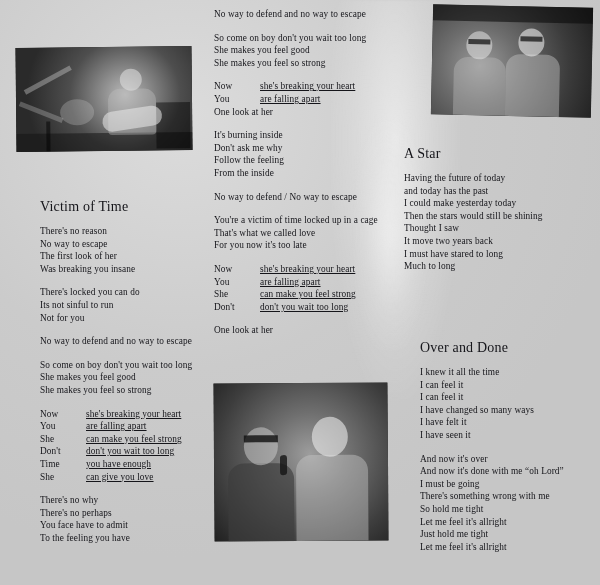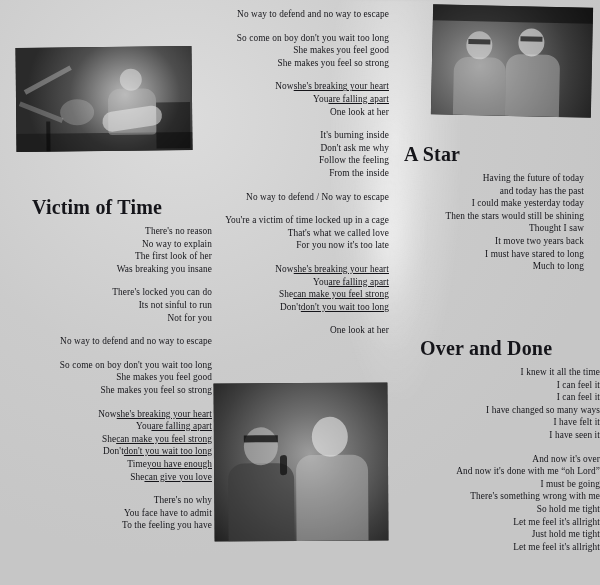--- a/index.html
+++ b/index.html
@@ -131,47 +131,46 @@
 
   
   .col {
     position: absolute;
     font-size: 9.3px;
     line-height: 12.6px;
     color: #15151a;
     letter-spacing: 0.1px;
   }
   .song-title {
-    font-weight: bold;
-    font-size: 20px;
+    font-weight: normal;
+    font-size: 14px;
     line-height: 16px;
     margin: 0 0 10px 0;
     letter-spacing: 0.2px;
   }
   .stanza {
     margin: 0 0 11px 0;
-    text-align: right;
   }
   .stanza .line {
     white-space: pre;
   }
   .stanza.last { margin-bottom: 0; }
 
   
   .line.dlg {
     display: block;
     text-decoration: underline;
   }
   .line .who {
     display: inline-block;
     width: 46px;
   }
 
   #col-left {
-    left: 32px;
+    left: 40px;
     top: 199px;
     width: 180px;
   }
   #col-mid {
     left: 214px;
     top: 8px;
     width: 175px;
   }
   #col-right-a {
     left: 404px;
@@ -227,21 +226,21 @@
       <div class="eyebar"></div>
       <div class="mic"></div>
     </div>
   </div>
 
   <div class="col" id="col-left">
     <h2 class="song-title">Victim of Time</h2>
 
     <div class="stanza">
       <div class="line">There's no reason</div>
-      <div class="line">No way to explain</div>
+      <div class="line">No way to escape</div>
       <div class="line">The first look of her</div>
       <div class="line">Was breaking you insane</div>
     </div>
 
     <div class="stanza">
       <div class="line">There's locked you can do</div>
       <div class="line">Its not sinful to run</div>
       <div class="line">Not for you</div>
     </div>
 
@@ -259,20 +258,21 @@
       <div class="line dlg"><span class="who">Now</span><span>she's breaking your heart</span></div>
       <div class="line dlg"><span class="who">You</span><span>are falling apart</span></div>
       <div class="line dlg"><span class="who">She</span><span>can make you feel strong</span></div>
       <div class="line dlg"><span class="who">Don't</span><span>don't you wait too long</span></div>
       <div class="line dlg"><span class="who">Time</span><span>you have enough</span></div>
       <div class="line dlg"><span class="who">She</span><span>can give you love</span></div>
     </div>
 
     <div class="stanza last">
       <div class="line">There's no why</div>
+      <div class="line">There's no perhaps</div>
       <div class="line">You face have to admit</div>
       <div class="line">To the feeling you have</div>
     </div>
   </div>
 
   <div class="col" id="col-mid">
     <div class="stanza">
       <div class="line">No way to defend and no way to escape</div>
     </div>
 

